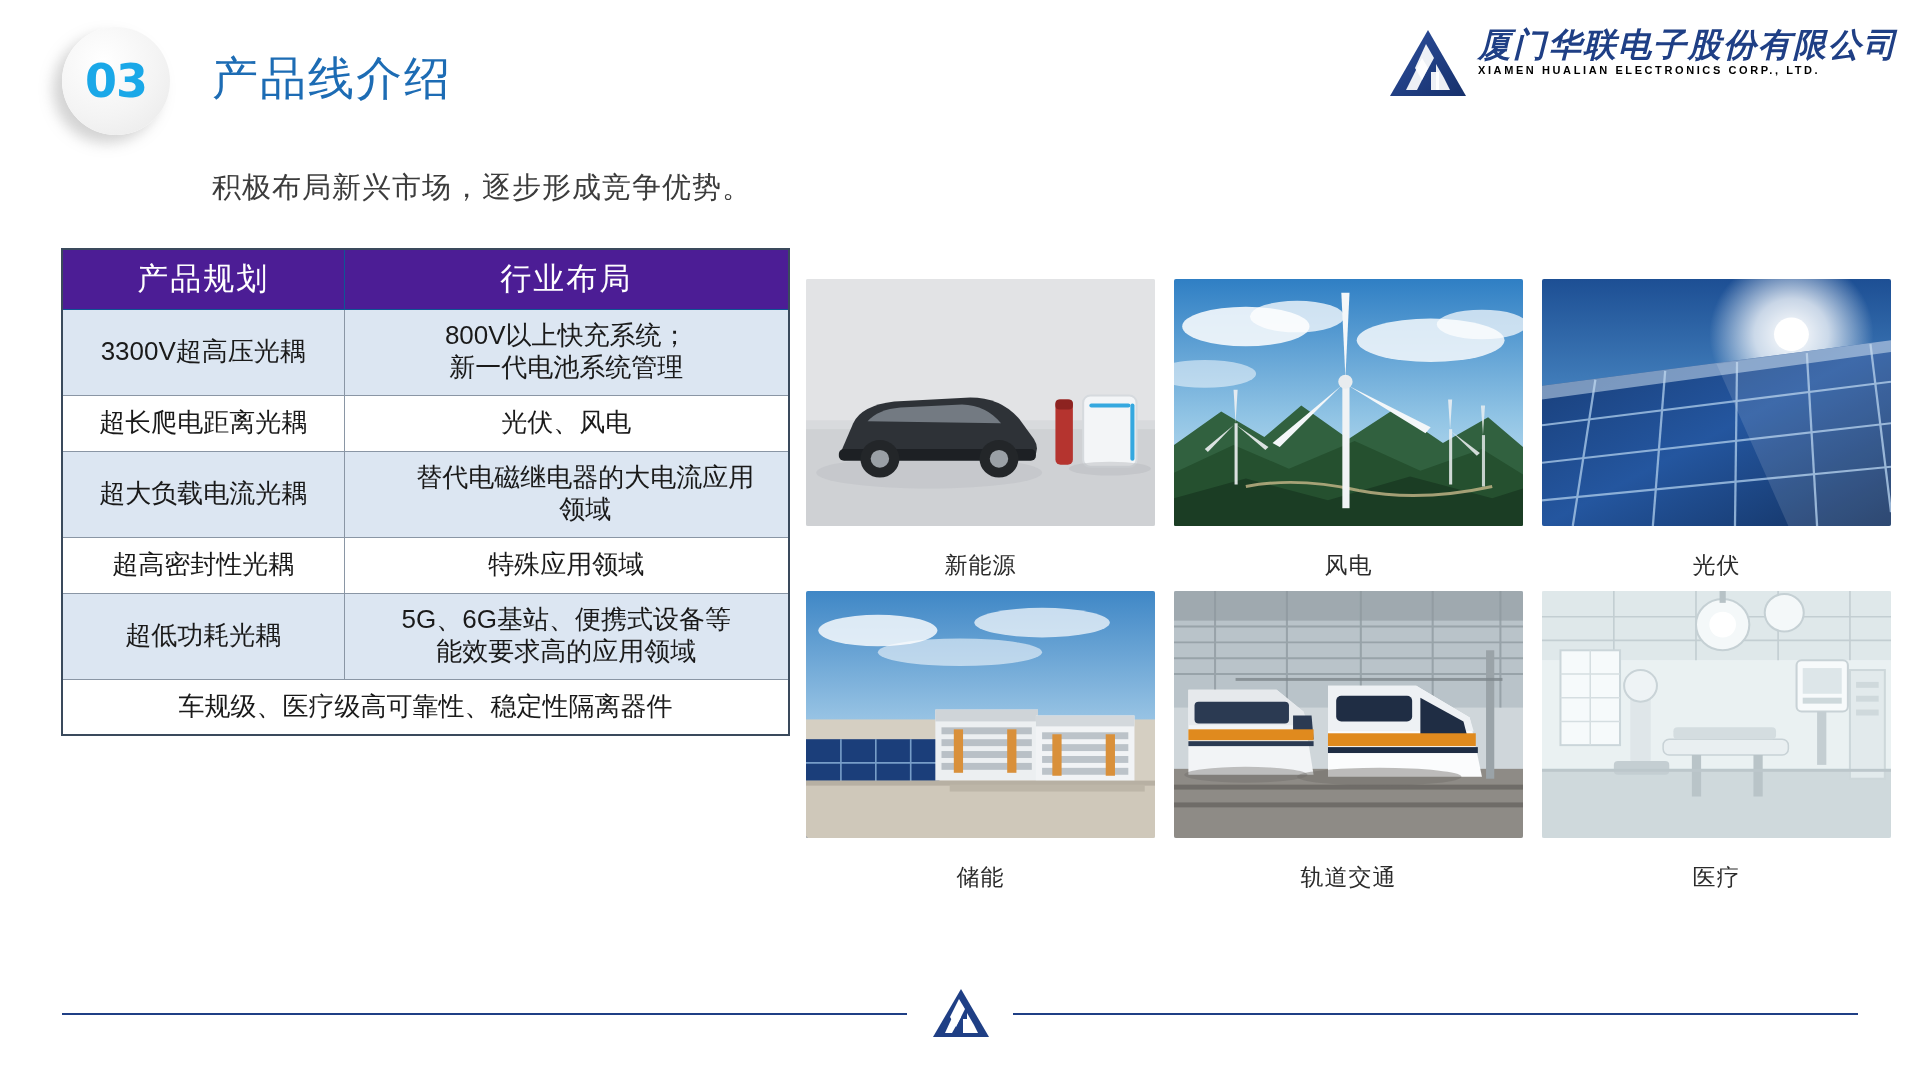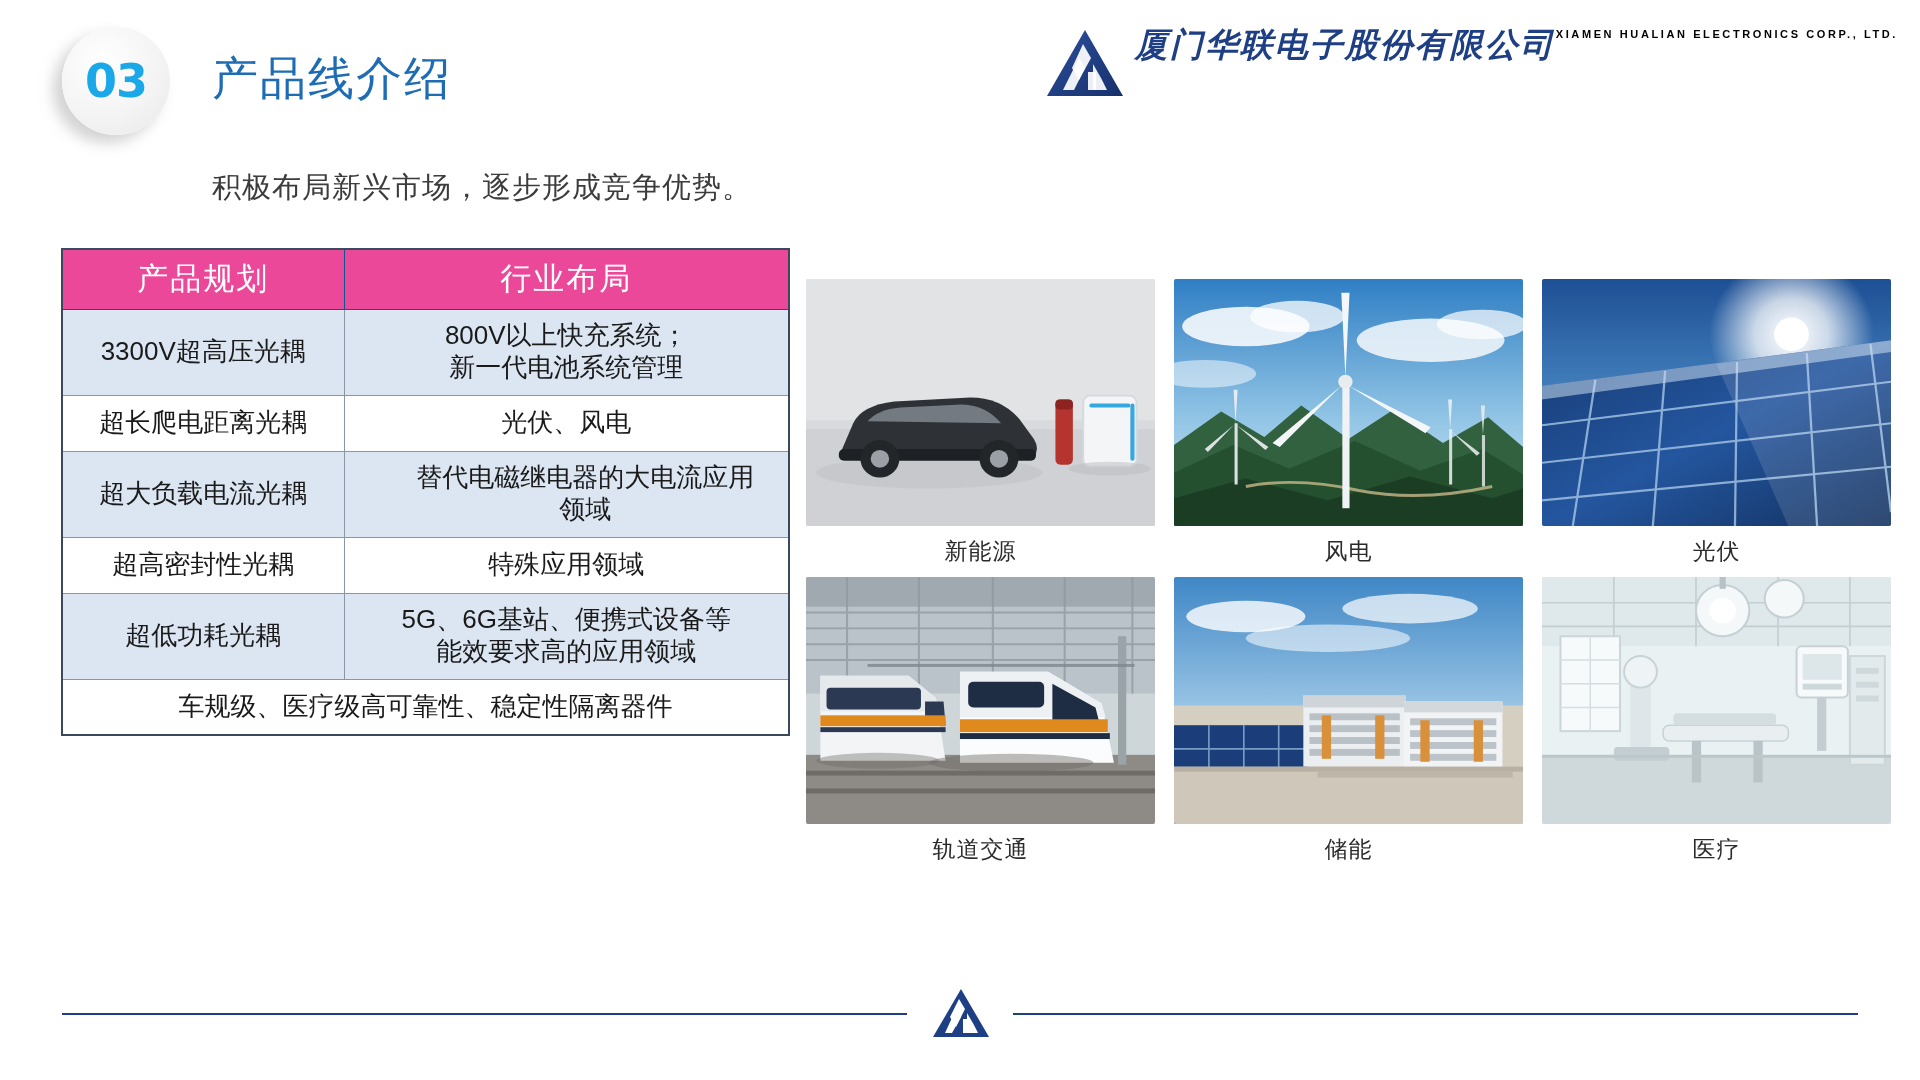--- a/index.html
+++ b/index.html
@@ -51,21 +51,21 @@
     white-space: nowrap;
   }
 
   
   .logo-block {
     position: absolute;
     right: 22px; top: 28px;
     display: flex; align-items: flex-start; gap: 10px;
   }
   .logo-mark { width: 84px; height: 72px; flex: none; }
-  .logo-text { display: flex; gap: 1px; }
+  .logo-text { display: flex; flex-direction: column; gap: 1px; }
   .logo-cn {
     font-size: 33px;
     font-weight: bold;
     color: #1f3f85;
     letter-spacing: 2px;
     white-space: nowrap;
     font-style: italic;
     line-height: 1.05;
   }
   .logo-en {
@@ -88,21 +88,21 @@
   .product-table td, .product-table th {
     border: 1px solid #8a96a5;
     text-align: center;
     vertical-align: middle;
     font-size: 26px;
     color: #1a1a1a;
     padding: 7px 6px;
     line-height: 1.22;
   }
   .product-table thead th {
-    background: #ec4899;
+    background: #4c1d95;
     color: #ffffff;
     font-size: 31px;
     font-weight: normal;
     height: 60px;
     border-color: #0f5596;
     letter-spacing: 2px;
   }
   .col-plan { width: 282px; }
   .col-layout { width: 445px; }
   .row-alt td { background: #dce6f2; }
@@ -125,21 +125,21 @@
   .g-cell { display: flex; flex-direction: column; align-items: center; }
   .g-img {
     width: 100%; height: 247px;
     border-radius: 2px;
     overflow: hidden;
     position: relative;
     background: #dfe4e8;
   }
   .g-img svg { display: block; width: 100%; height: 100%; }
   .g-cap {
-    margin-top: 10px;
+    margin-top: 24px;
     font-size: 23px;
     color: #2b2b2b;
     letter-spacing: 1px;
   }
 
   
   .footer {
     position: absolute;
     left: 0; right: 0; bottom: 36px;
     height: 60px;
@@ -327,63 +327,20 @@
           <path d="M0 108 L340 62 L340 74 L0 122 Z" fill="#c8dcee" opacity="0.55"></path>
           <path d="M170 86 L340 62 L340 250 L240 250 Z" fill="#ffffff" opacity="0.12"></path>
         </svg>
       </div>
       <div class="g-cap">光伏</div>
     </div>
 
     <div class="g-cell">
       <div class="g-img">
         <svg viewBox="0 0 340 250" preserveAspectRatio="none">
-          <rect width="340" height="250" fill="#cfd6da"></rect>
-          <rect width="340" height="118" fill="#b9c3c9"></rect>
-          <rect y="0" width="340" height="30" fill="#9fa9af"></rect>
-          <g stroke="#8e989e" stroke-width="2" opacity="0.75">
-            <line x1="0" y1="36" x2="340" y2="36"></line>
-            <line x1="0" y1="52" x2="340" y2="52"></line>
-            <line x1="0" y1="68" x2="340" y2="68"></line>
-            <line x1="0" y1="84" x2="340" y2="84"></line>
-            <line x1="40" y1="0" x2="40" y2="118"></line>
-            <line x1="110" y1="0" x2="110" y2="118"></line>
-            <line x1="182" y1="0" x2="182" y2="118"></line>
-            <line x1="252" y1="0" x2="252" y2="118"></line>
-            <line x1="318" y1="0" x2="318" y2="118"></line>
-          </g>
-          <rect y="180" width="340" height="70" fill="#8e8b86"></rect>
-          <g fill="#6f6c68">
-            <rect y="196" width="340" height="5"></rect>
-            <rect y="214" width="340" height="5"></rect>
-          </g>
-          <path d="M14 100 L100 100 L126 122 L136 186 L14 186 Z" fill="#f2f4f6"></path>
-          <path d="M14 100 L100 100 L126 122 L132 136 L14 136 Z" fill="#e6e9ec"></path>
-          <rect x="20" y="112" width="92" height="22" rx="4" fill="#2b3a52"></rect>
-          <path d="M116 126 L134 126 L136 150 L116 150 Z" fill="#2b3a52"></path>
-          <rect x="14" y="140" width="122" height="11" fill="#e08a1e"></rect>
-          <rect x="14" y="152" width="122" height="5" fill="#2b3a52"></rect>
-          <path d="M150 96 L236 96 L288 128 L300 188 L150 188 Z" fill="#fbfcfd"></path>
-          <path d="M150 96 L236 96 L288 128 L292 142 L150 142 Z" fill="#eef1f4"></path>
-          <rect x="158" y="106" width="74" height="26" rx="5" fill="#1f2d44"></rect>
-          <path d="M240 108 L282 132 L288 156 L240 156 Z" fill="#1f2d44"></path>
-          <rect x="150" y="144" width="144" height="13" fill="#e08a1e"></rect>
-          <rect x="150" y="158" width="146" height="6" fill="#1f2d44"></rect>
-          <ellipse cx="200" cy="188" rx="80" ry="9" fill="#6f6c68" opacity="0.45"></ellipse>
-          <ellipse cx="70" cy="186" rx="60" ry="8" fill="#6f6c68" opacity="0.4"></ellipse>
-          <rect x="304" y="60" width="8" height="130" fill="#9aa3a8"></rect>
-          <rect x="60" y="88" width="260" height="3" fill="#7d868b" opacity="0.8"></rect>
-        </svg>
-      </div>
-      <div class="g-cap">轨道交通</div>
-    </div>
-
-    <div class="g-cell">
-      <div class="g-img">
-        <svg viewBox="0 0 340 250" preserveAspectRatio="none">
           <defs>
             <linearGradient id="sky4" x1="0" y1="0" x2="0" y2="1">
               <stop offset="0%" stop-color="#3f87c6"></stop>
               <stop offset="70%" stop-color="#b6d8ee"></stop>
               <stop offset="100%" stop-color="#e6f1f8"></stop>
             </linearGradient>
           </defs>
           <rect width="340" height="250" fill="url(#sky4)"></rect>
           <ellipse cx="70" cy="40" rx="58" ry="16" fill="#ffffff" opacity="0.8"></ellipse>
           <ellipse cx="230" cy="32" rx="66" ry="15" fill="#ffffff" opacity="0.7"></ellipse>
@@ -417,20 +374,63 @@
             <rect x="230" y="179" width="84" height="7"></rect>
           </g>
           <rect x="240" y="145" width="9" height="42" fill="#d9903a"></rect>
           <rect x="292" y="145" width="9" height="42" fill="#d9903a"></rect>
           <rect x="0" y="192" width="340" height="58" fill="#cfc8ba"></rect>
           <rect x="0" y="192" width="340" height="5" fill="#b7b0a3"></rect>
           <rect x="140" y="196" width="190" height="7" fill="#bdb6a8"></rect>
         </svg>
       </div>
       <div class="g-cap">储能</div>
+    </div>
+
+    <div class="g-cell">
+      <div class="g-img">
+        <svg viewBox="0 0 340 250" preserveAspectRatio="none">
+          <rect width="340" height="250" fill="#cfd6da"></rect>
+          <rect width="340" height="118" fill="#b9c3c9"></rect>
+          <rect y="0" width="340" height="30" fill="#9fa9af"></rect>
+          <g stroke="#8e989e" stroke-width="2" opacity="0.75">
+            <line x1="0" y1="36" x2="340" y2="36"></line>
+            <line x1="0" y1="52" x2="340" y2="52"></line>
+            <line x1="0" y1="68" x2="340" y2="68"></line>
+            <line x1="0" y1="84" x2="340" y2="84"></line>
+            <line x1="40" y1="0" x2="40" y2="118"></line>
+            <line x1="110" y1="0" x2="110" y2="118"></line>
+            <line x1="182" y1="0" x2="182" y2="118"></line>
+            <line x1="252" y1="0" x2="252" y2="118"></line>
+            <line x1="318" y1="0" x2="318" y2="118"></line>
+          </g>
+          <rect y="180" width="340" height="70" fill="#8e8b86"></rect>
+          <g fill="#6f6c68">
+            <rect y="196" width="340" height="5"></rect>
+            <rect y="214" width="340" height="5"></rect>
+          </g>
+          <path d="M14 100 L100 100 L126 122 L136 186 L14 186 Z" fill="#f2f4f6"></path>
+          <path d="M14 100 L100 100 L126 122 L132 136 L14 136 Z" fill="#e6e9ec"></path>
+          <rect x="20" y="112" width="92" height="22" rx="4" fill="#2b3a52"></rect>
+          <path d="M116 126 L134 126 L136 150 L116 150 Z" fill="#2b3a52"></path>
+          <rect x="14" y="140" width="122" height="11" fill="#e08a1e"></rect>
+          <rect x="14" y="152" width="122" height="5" fill="#2b3a52"></rect>
+          <path d="M150 96 L236 96 L288 128 L300 188 L150 188 Z" fill="#fbfcfd"></path>
+          <path d="M150 96 L236 96 L288 128 L292 142 L150 142 Z" fill="#eef1f4"></path>
+          <rect x="158" y="106" width="74" height="26" rx="5" fill="#1f2d44"></rect>
+          <path d="M240 108 L282 132 L288 156 L240 156 Z" fill="#1f2d44"></path>
+          <rect x="150" y="144" width="144" height="13" fill="#e08a1e"></rect>
+          <rect x="150" y="158" width="146" height="6" fill="#1f2d44"></rect>
+          <ellipse cx="200" cy="188" rx="80" ry="9" fill="#6f6c68" opacity="0.45"></ellipse>
+          <ellipse cx="70" cy="186" rx="60" ry="8" fill="#6f6c68" opacity="0.4"></ellipse>
+          <rect x="304" y="60" width="8" height="130" fill="#9aa3a8"></rect>
+          <rect x="60" y="88" width="260" height="3" fill="#7d868b" opacity="0.8"></rect>
+        </svg>
+      </div>
+      <div class="g-cap">轨道交通</div>
     </div>
 
     <div class="g-cell">
       <div class="g-img">
         <svg viewBox="0 0 340 250" preserveAspectRatio="none">
           <rect width="340" height="250" fill="#e7eef0"></rect>
           <rect width="340" height="70" fill="#dfe8ea"></rect>
           <rect y="70" width="340" height="110" fill="#eaf1f2"></rect>
           <rect y="180" width="340" height="70" fill="#cfd9dc"></rect>
           <g stroke="#c3ced2" stroke-width="1.6">

